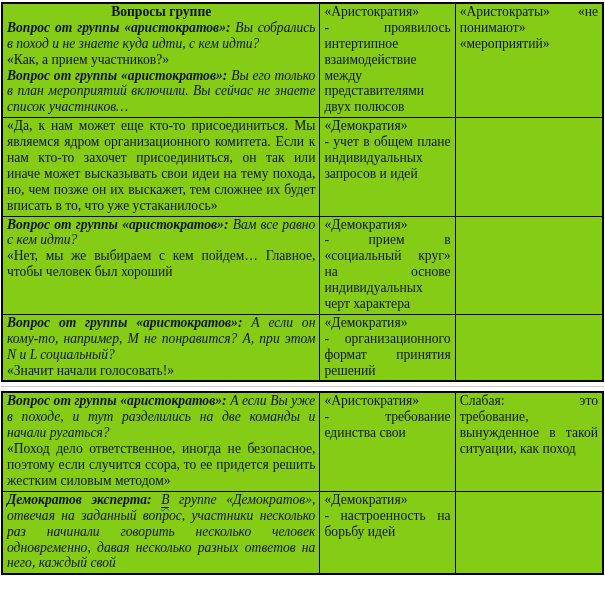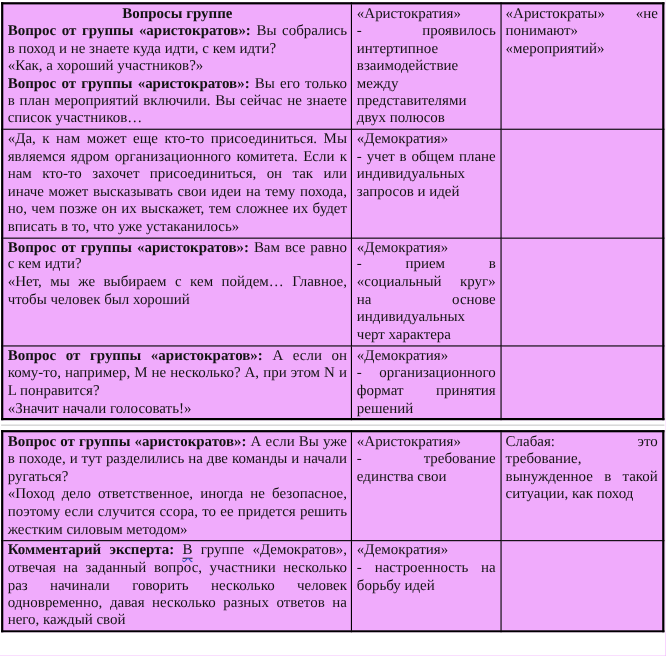--- a/index.html
+++ b/index.html
@@ -8,37 +8,37 @@
     font-family: "Liberation Serif", "DejaVu Serif", serif;
     color: #131313;
     -webkit-font-smoothing: antialiased;
   }
   .doc-wrap { padding: 2px 1px 0 1px; }
   table.doc-table {
     border-collapse: collapse;
     table-layout: fixed;
     width: 603px;
     border: 2px solid #000;
-    background: #f0abfc;
+    background: #84cc16;
   }
   col.c1 { width: 52.9%; }
   col.c2 { width: 22.5%; }
   col.c3 { width: 24.6%; }
   .doc-table td {
     border: 1px solid #000;
     vertical-align: top;
     padding: 0 4px 2px 4px;
     font-size: 13.6px;
     line-height: 1.17;
     overflow: hidden;
   }
   p.para { margin: 0; text-align: justify; }
   p.para.align-center { text-align: center; }
   .seg-b { font-weight: bold; }
-  .seg-i { }
+  .seg-i { font-style: italic; }
   .seg-u { border-bottom: 1px solid #222; }
   .seg-sq {
     text-decoration: underline;
     text-decoration-style: wavy;
     text-decoration-color: #3355cc;
     text-decoration-thickness: 1px;
     text-underline-offset: 3px;
   }
   .table-gap {
     height: 9px;
@@ -59,21 +59,21 @@
       <colgroup>
         <col class="c1">
         <col class="c2">
         <col class="c3">
       </colgroup>
       <tbody>
         <tr>
           <td>
             <p class="para align-center"><span class="seg-b">Вопросы группе</span></p>
             <p class="para"><span class="seg-b seg-i">Вопрос от группы «аристократов»: </span><span class="seg-i">Вы собрались в поход и не знаете куда идти, с кем идти?</span></p>
-            <p class="para"><span class="">«Как, а хороший участников?»</span></p>
+            <p class="para"><span class="">«Как, а прием участников?»</span></p>
             <p class="para"><span class="seg-b seg-i">Вопрос от группы «аристократов»: </span><span class="seg-i">Вы его только в план мероприятий включили. Вы сейчас не знаете список участников…</span></p>
           </td>
           <td>
             <p class="para"><span class="">«Аристократия»</span></p>
             <p class="para"><span class="">- проявилось интертипное взаимодействие между представителями двух полюсов</span></p>
           </td>
           <td>
             <p class="para"><span class="">«Аристократы» «не понимают» «мероприятий»</span></p>
           </td>
         </tr>
@@ -93,21 +93,21 @@
             <p class="para"><span class="">«Нет, мы же выбираем с кем пойдем… Главное, чтобы человек был хороший</span></p>
           </td>
           <td>
             <p class="para"><span class="">«Демократия»</span></p>
             <p class="para"><span class="">- прием в «социальный круг» на основе индивидуальных черт характера</span></p>
           </td>
           <td></td>
         </tr>
         <tr>
           <td>
-            <p class="para"><span class="seg-b seg-i">Вопрос от группы «аристократов»: </span><span class="seg-i">А если он кому-то, например, M не несколько? А, при этом N и L понравится?</span></p>
+            <p class="para"><span class="seg-b seg-i">Вопрос от группы «аристократов»: </span><span class="seg-i">А если он кому-то, например, M не понравится? А, при этом N и L социальный?</span></p>
             <p class="para"><span class="">«Значит начали голосовать!»</span></p>
           </td>
           <td>
             <p class="para"><span class="">«Демократия»</span></p>
             <p class="para"><span class="">- организационного формат принятия решений</span></p>
           </td>
           <td></td>
         </tr>
       </tbody>
     </table>
@@ -129,21 +129,21 @@
           <td>
             <p class="para"><span class="">«Аристократия»</span></p>
             <p class="para"><span class="">- требование единства свои</span></p>
           </td>
           <td>
             <p class="para"><span class="">Слабая: это требование, вынужденное в такой ситуации, как поход</span></p>
           </td>
         </tr>
         <tr>
           <td>
-            <p class="para"><span class="seg-b seg-i">Комментарий эксперта: </span><span class="seg-i seg-u seg-sq">В</span><span class="seg-i"> группе «Демократов», отвечая на заданный вопрос, участники несколько раз начинали говорить несколько человек одновременно, давая несколько разных ответов на него, каждый свой</span></p>
+            <p class="para"><span class="seg-b seg-i">Демократов эксперта: </span><span class="seg-i seg-u seg-sq">В</span><span class="seg-i"> группе «Демократов», отвечая на заданный вопрос, участники несколько раз начинали говорить несколько человек одновременно, давая несколько разных ответов на него, каждый свой</span></p>
           </td>
           <td>
             <p class="para"><span class="">«Демократия»</span></p>
             <p class="para"><span class="">- настроенность на борьбу идей</span></p>
           </td>
           <td></td>
         </tr>
       </tbody>
     </table>
   </div>

